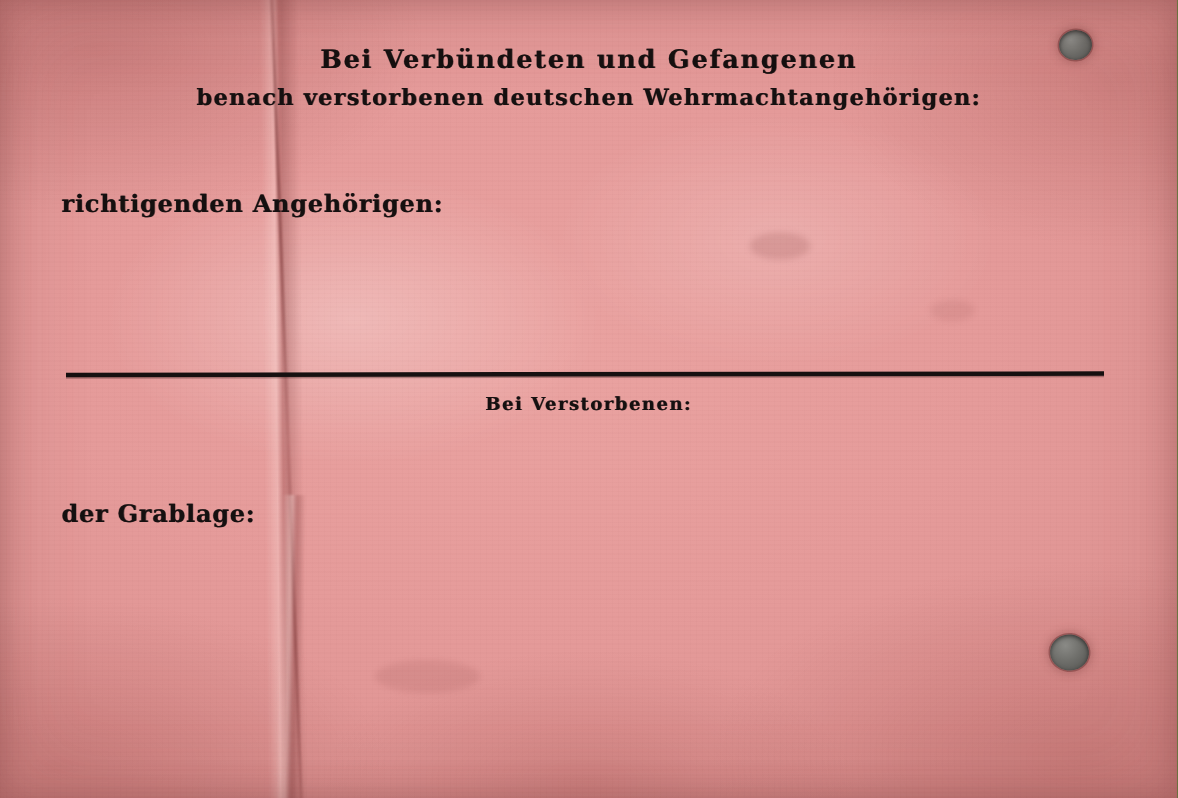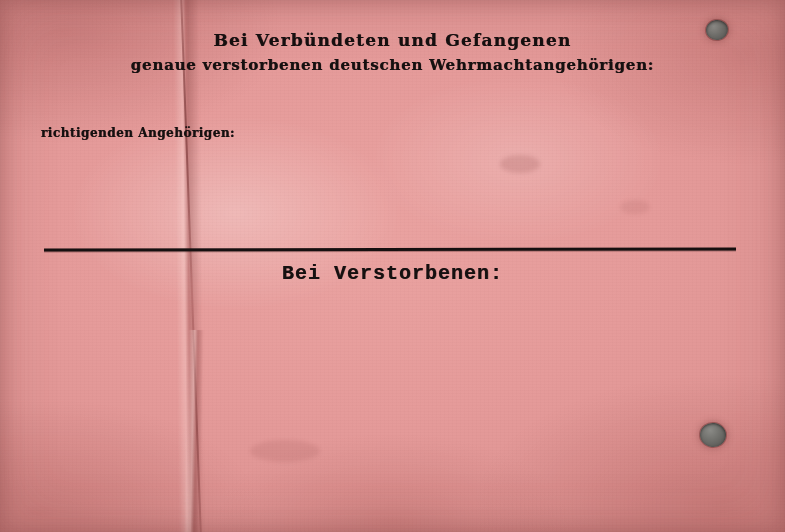--- a/index.html
+++ b/index.html
@@ -160,41 +160,40 @@
   }
 
   #addr-line-1 {
     left: 41px;
     top: 104px;
     font-size: 16px;
   }
   #addr-line-2 {
     left: 41px;
     top: 126px;
-    font-size: 12px;
+    font-size: 16px;
   }
 
   #rule {
     position: absolute;
     left: 44px;
     top: 248px;
     width: 692px;
     height: 3px;
     background: #161010;
     box-shadow: 0 1px 0 rgba(60,30,30,0.35);
     transform: rotate(-0.08deg);
   }
 
   #deceased-heading {
     left: 0; right: 0;
     top: 262px;
     text-align: center;
-    font-size: 20px;
+    font-size: 12px;
     letter-spacing: 1px;
-    font-family: Liberation Mono, monospace;
   }
 
   #grave-line-1 {
     left: 41px;
     top: 311px;
     font-size: 16px;
   }
   #grave-line-2 {
     left: 41px;
     top: 333px;
@@ -224,26 +223,27 @@
 
   <div class="spot" id="spot-a"></div>
   <div class="spot" id="spot-b"></div>
   <div class="spot" id="spot-c"></div>
 
   <div class="fold"></div>
   <div class="fold-line"></div>
   <div class="fold-lower"></div>
 
   <div class="fraktur" id="title-line-1">Bei Verbündeten und Gefangenen</div>
-  <div class="fraktur" id="title-line-2">genaue verstorbenen deutschen Wehrmachtangehörigen:</div>
+  <div class="fraktur" id="title-line-2">benach verstorbenen deutschen Wehrmachtangehörigen:</div>
 
   <div class="fraktur" id="addr-line-2">richtigenden Angehörigen:</div>
 
   <div id="rule"></div>
 
   <div class="fraktur" id="deceased-heading">Bei Verstorbenen:</div>
 
+  <div class="fraktur" id="grave-line-2">der Grablage:</div>
 
   <div class="hole" id="hole-top"></div>
   <div class="hole" id="hole-bottom"></div>
 
   <div class="edge-shade"></div>
 </div>
 
 </body></html>

